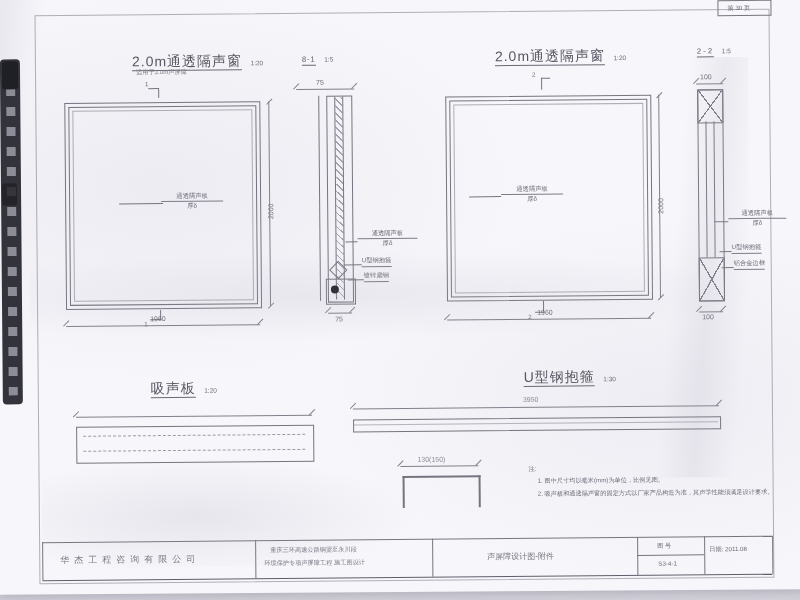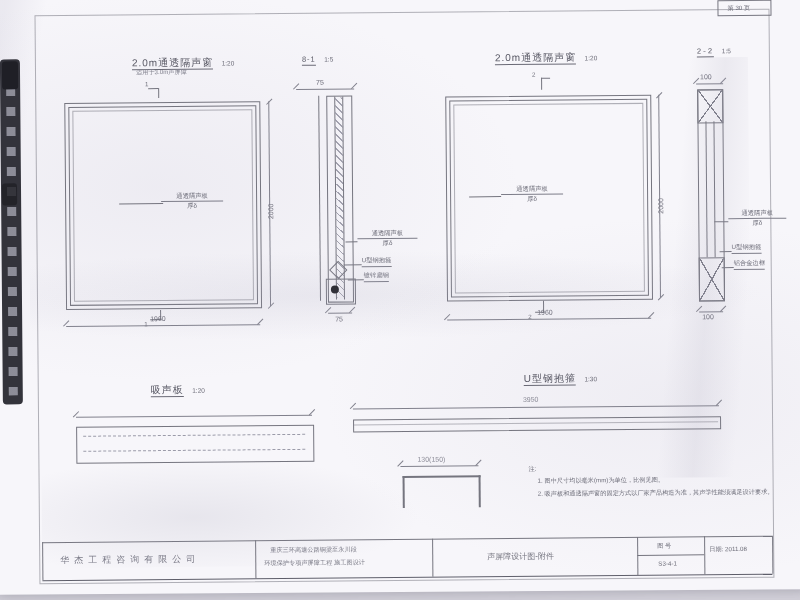--- a/index.html
+++ b/index.html
@@ -21,21 +21,21 @@
   .bxl{position:absolute;border:1px solid rgba(117,117,127,.55);}
   .dim{font-size:7px;color:#6d6d79;}
   .tiny{font-size:6.2px;color:#6d6d79;}
   .dl{position:absolute;height:1px;background:#80808c;}
   .dl::before,.dl::after{content:"";position:absolute;top:-3px;width:8px;height:1px;background:#80808c;transform:rotate(-45deg);}
   .dl::before{left:-4px;}.dl::after{right:-4px;}
   .dlv{position:absolute;width:1px;background:#80808c;}
   .dlv::before,.dlv::after{content:"";position:absolute;left:-3px;width:8px;height:1px;background:#80808c;transform:rotate(-45deg);}
   .dlv::before{top:0;}.dlv::after{bottom:0;}
   .vt{transform:rotate(-90deg);transform-origin:left top;}
-  .vtitle{font-size:10px;color:#585864;letter-spacing:1px;border-bottom:1px solid #6a6a76;padding-bottom:1px;}
+  .vtitle{font-size:14px;color:#585864;letter-spacing:1px;border-bottom:1px solid #6a6a76;padding-bottom:1px;}
   .vscale{font-size:6.5px;color:#6d6d79;margin-left:4px;}
   .lbl{position:absolute;font-size:6.3px;line-height:1.35;color:#6d6d79;text-align:center;}
   .lbl .rule{display:block;border-top:1px solid #7d7d89;margin:0;}
   .ulbl{position:absolute;font-size:6.3px;color:#6d6d79;border-bottom:1px solid #7d7d89;padding-bottom:1px;white-space:nowrap;}
   .hatch{position:absolute;background:repeating-linear-gradient(45deg, rgba(95,95,115,.55) 0 1px, transparent 1px 5px);}
   .xbox{position:absolute;border:1px solid #75757f;
         background:
           linear-gradient(to top right, transparent 48.5%, #7d7d89 48.5% 51.5%, transparent 51.5%),
           linear-gradient(to bottom right, transparent 48.5%, #7d7d89 48.5% 51.5%, transparent 51.5%);}
   .dot{position:absolute;width:8px;height:8px;border-radius:50%;background:#1d1d22;}

